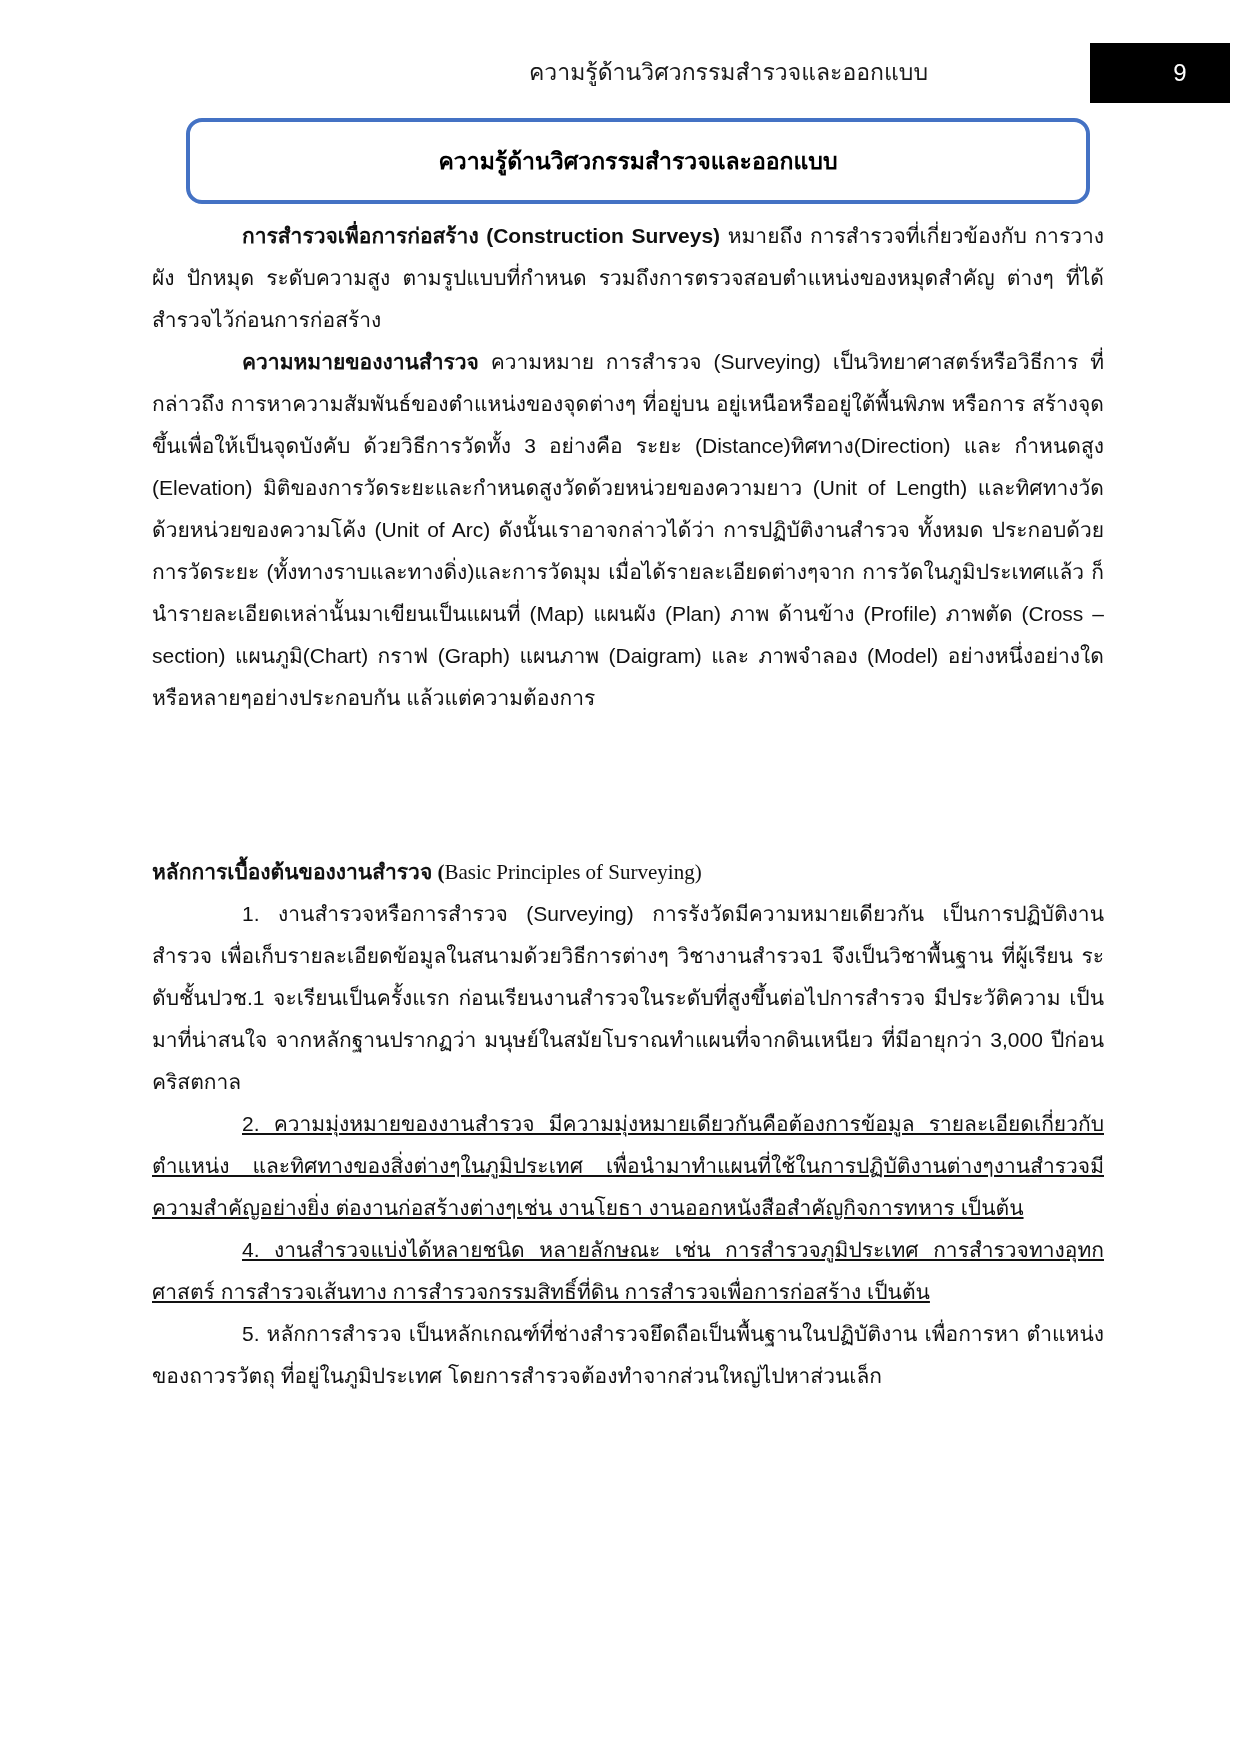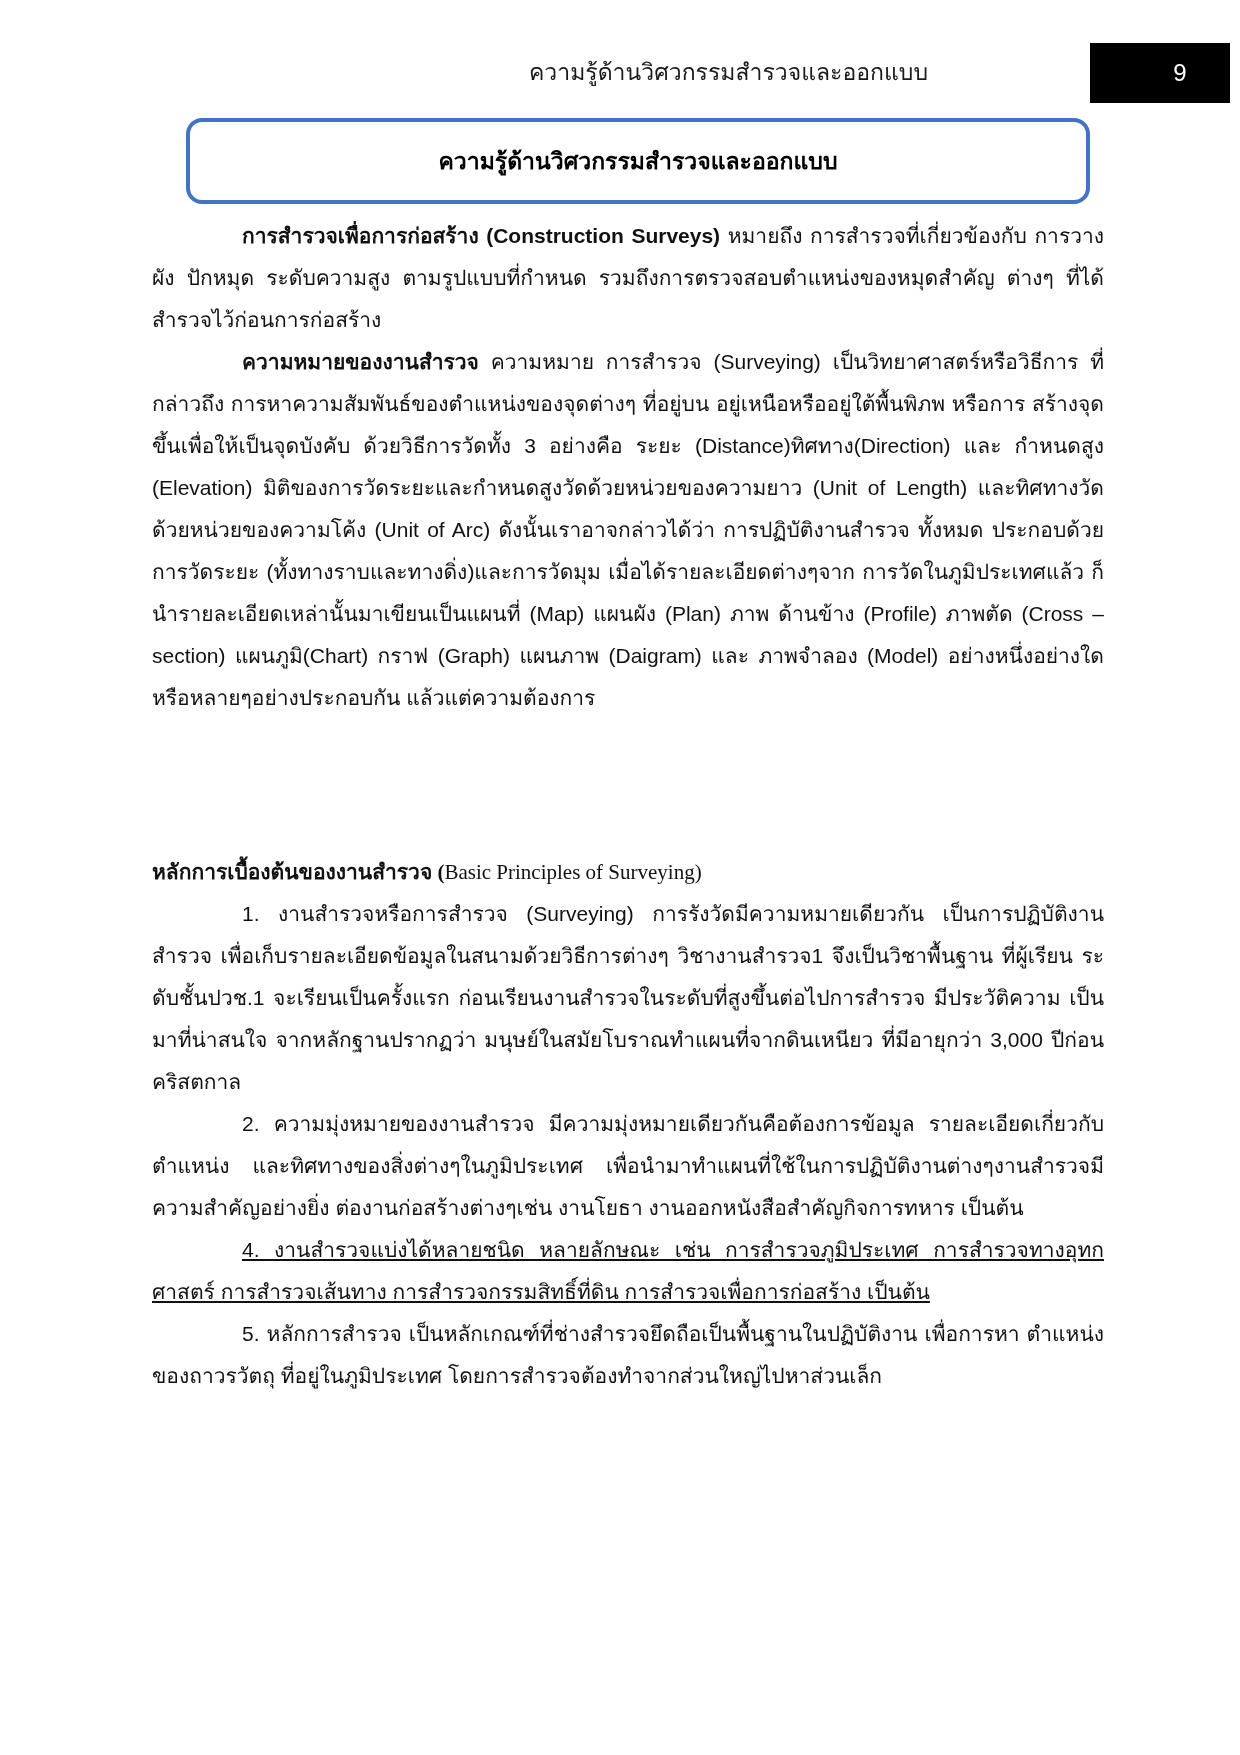--- a/index.html
+++ b/index.html
@@ -77,21 +77,21 @@
 
   .section-heading {
     margin-top: 132px !important;
     text-indent: 0 !important;
     text-align: left;
     font-family: Liberation Serif, serif;
   }
   .section-heading .h-bold { font-weight: bold; }
 
   .item-1 { margin-top: 20px; }
-  .item-2 { margin-top: 12px; }
+  .item-2 { margin-top: 12px; text-decoration: underline; }
   .item-3 { margin-top: 12px; }
   .item-4 { margin-top: 12px; text-decoration: underline; }
   .item-5 { margin-top: 12px; }
 
   
   .footer-bar {
     position: absolute;
     top: 1622px;
     left: 152px;
     width: 952px;

